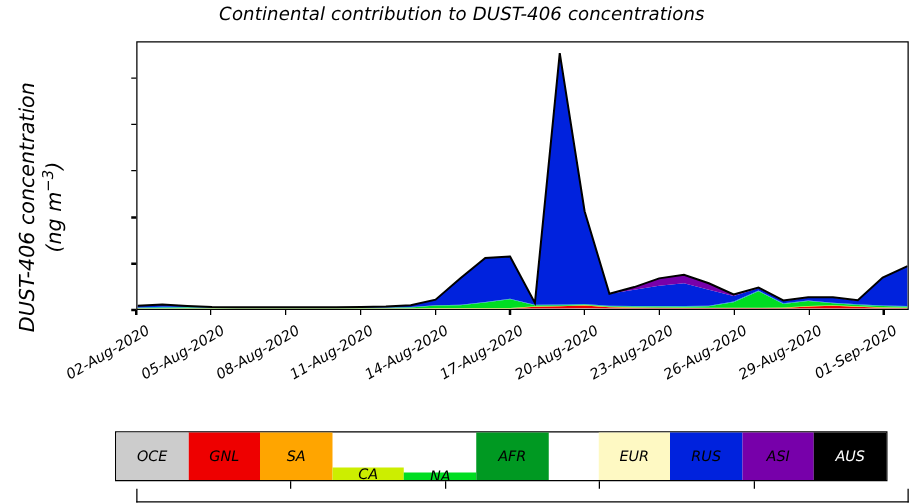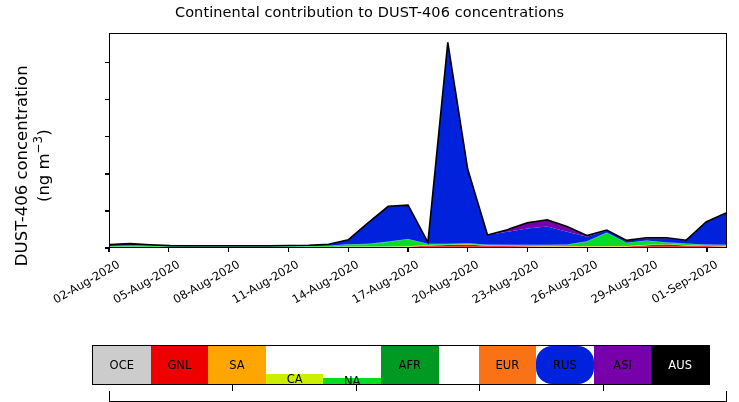--- a/index.html
+++ b/index.html
@@ -1,17 +1,17 @@
 <!DOCTYPE html>
 <html><head>
 <meta charset="utf-8">
 <style>
   html,body{margin:0;padding:0;background:#ffffff;}
   body{width:739px;height:402px;overflow:hidden;font-family:"DejaVu Sans",sans-serif;}
-  #root{position:relative;width:739px;height:402px;background:#fff;}
+  #root{position:relative;width:739px;height:402px;background:#fff;font-style:italic;}
 
   .title{
     position:absolute;left:0;top:4px;width:739px;text-align:center;
     font-size:14.5px;color:#000;letter-spacing:0.1px;
   }
 
   .ylabel{
     position:absolute;left:-92px;top:145px;width:250px;
     transform:rotate(-90deg);transform-origin:center center;
     text-align:center;font-size:16.5px;color:#000;line-height:1.18;
@@ -107,22 +107,22 @@
       <div class="xtick" style="left: 513.065px; top: 257px; width: 200px;">01-Sep-2020</div>
     </div>
 
   <div id="cbar">
       <div class="cseg" style="background: rgb(204, 204, 204); color: rgb(0, 0, 0);">OCE</div>
       <div class="cseg" style="background: rgb(238, 0, 0); color: rgb(0, 0, 0); text-align: right;">GNL</div>
       <div class="cseg" style="background: rgb(255, 165, 0); color: rgb(0, 0, 0);">SA</div>
       <div class="cseg" style="background: rgb(204, 238, 0); color: rgb(0, 0, 0); margin-top: 28px;">CA</div>
       <div class="cseg" style="background: rgb(0, 221, 34); color: rgb(0, 0, 0); margin-top: 32px;">NA</div>
       <div class="cseg" style="background: rgb(0, 153, 34); color: rgb(0, 0, 0);">AFR</div>
-      <div class="cseg" style="background: #f97316; color: rgb(0, 0, 0); margin-left: 40px;">EUR</div>
-      <div class="cseg" style="background: rgb(0, 34, 221); color: rgb(0, 0, 0); border-radius: 16px;">RUS</div>
+      <div class="cseg" style="background: #fef9c3; color: rgb(0, 0, 0); margin-left: 40px;">EUR</div>
+      <div class="cseg" style="background: rgb(0, 34, 221); color: rgb(0, 0, 0);">RUS</div>
       <div class="cseg" style="background: rgb(119, 0, 170); color: rgb(0, 0, 0);">ASI</div>
       <div class="cseg" style="background: rgb(0, 0, 0); color: rgb(255, 255, 255);">AUS</div>
     </div>
   <div id="cbar-ticks">
       <div class="ct" style="left: 122.95px;"></div>
       <div class="ct" style="left: 246.55px;"></div>
       <div class="ct" style="left: 370.15px;"></div>
       <div class="ct" style="left: 493.75px;"></div>
     </div>
   <div id="cbar-frame2"></div>

